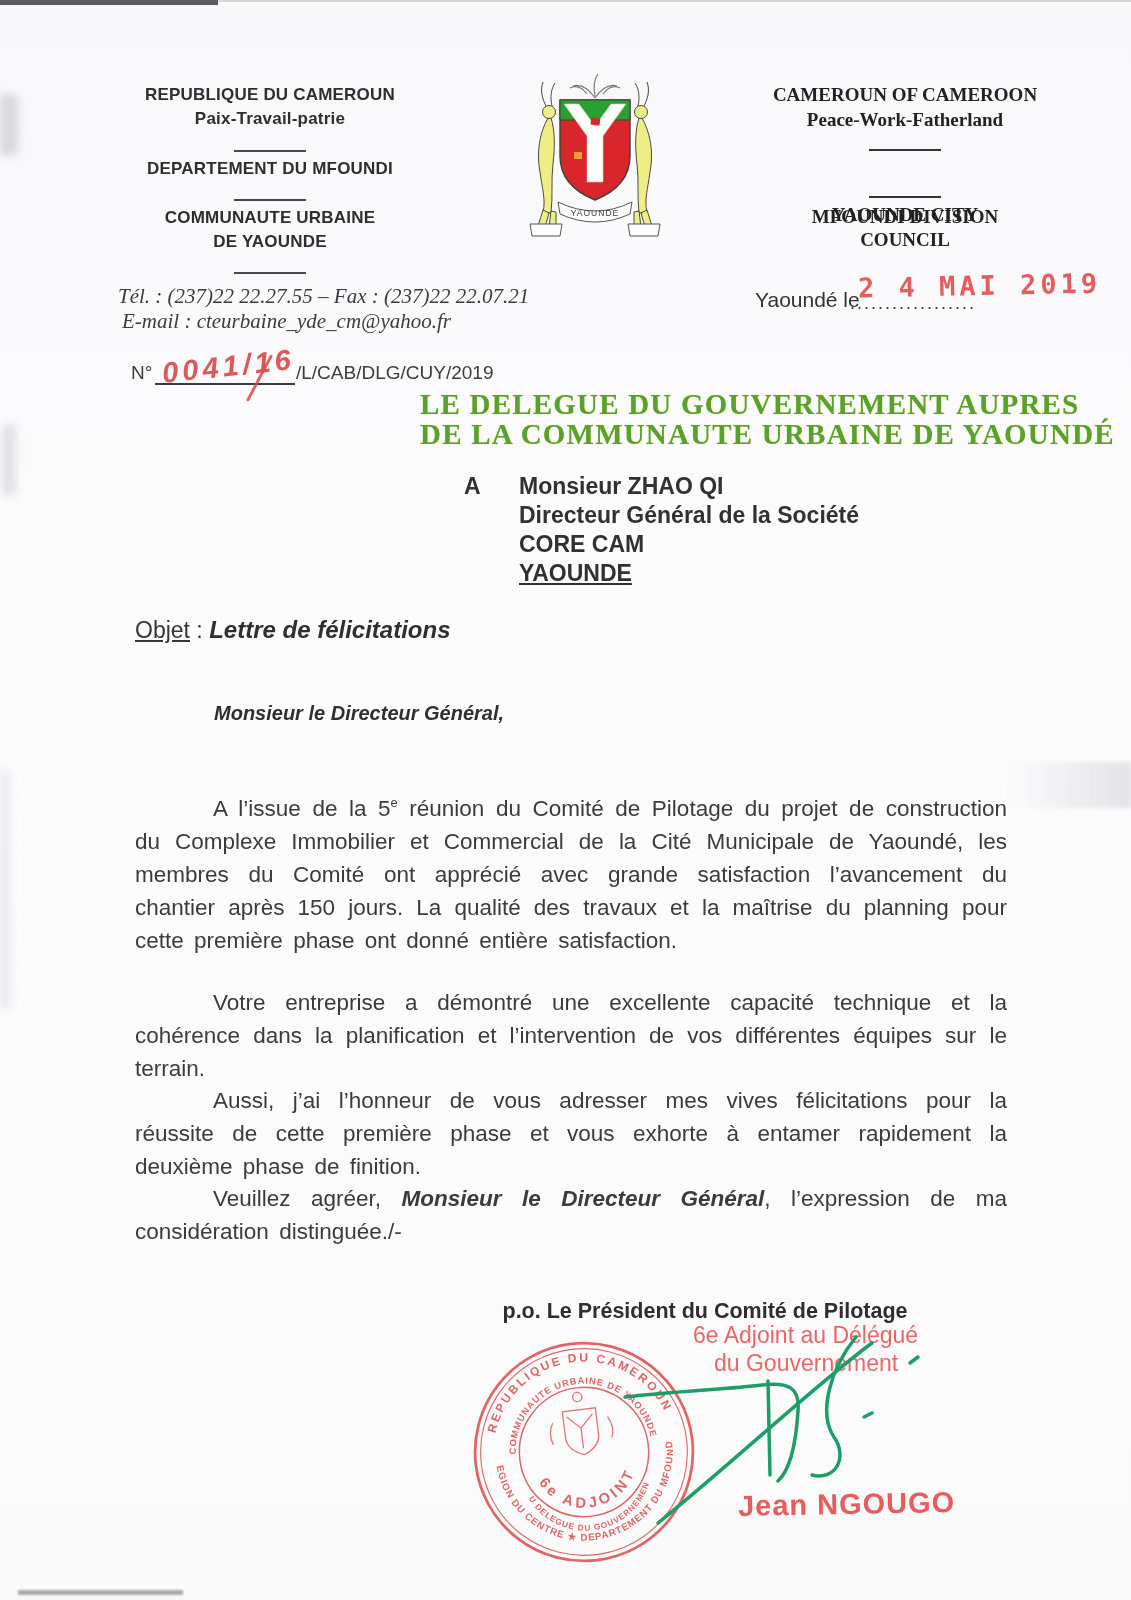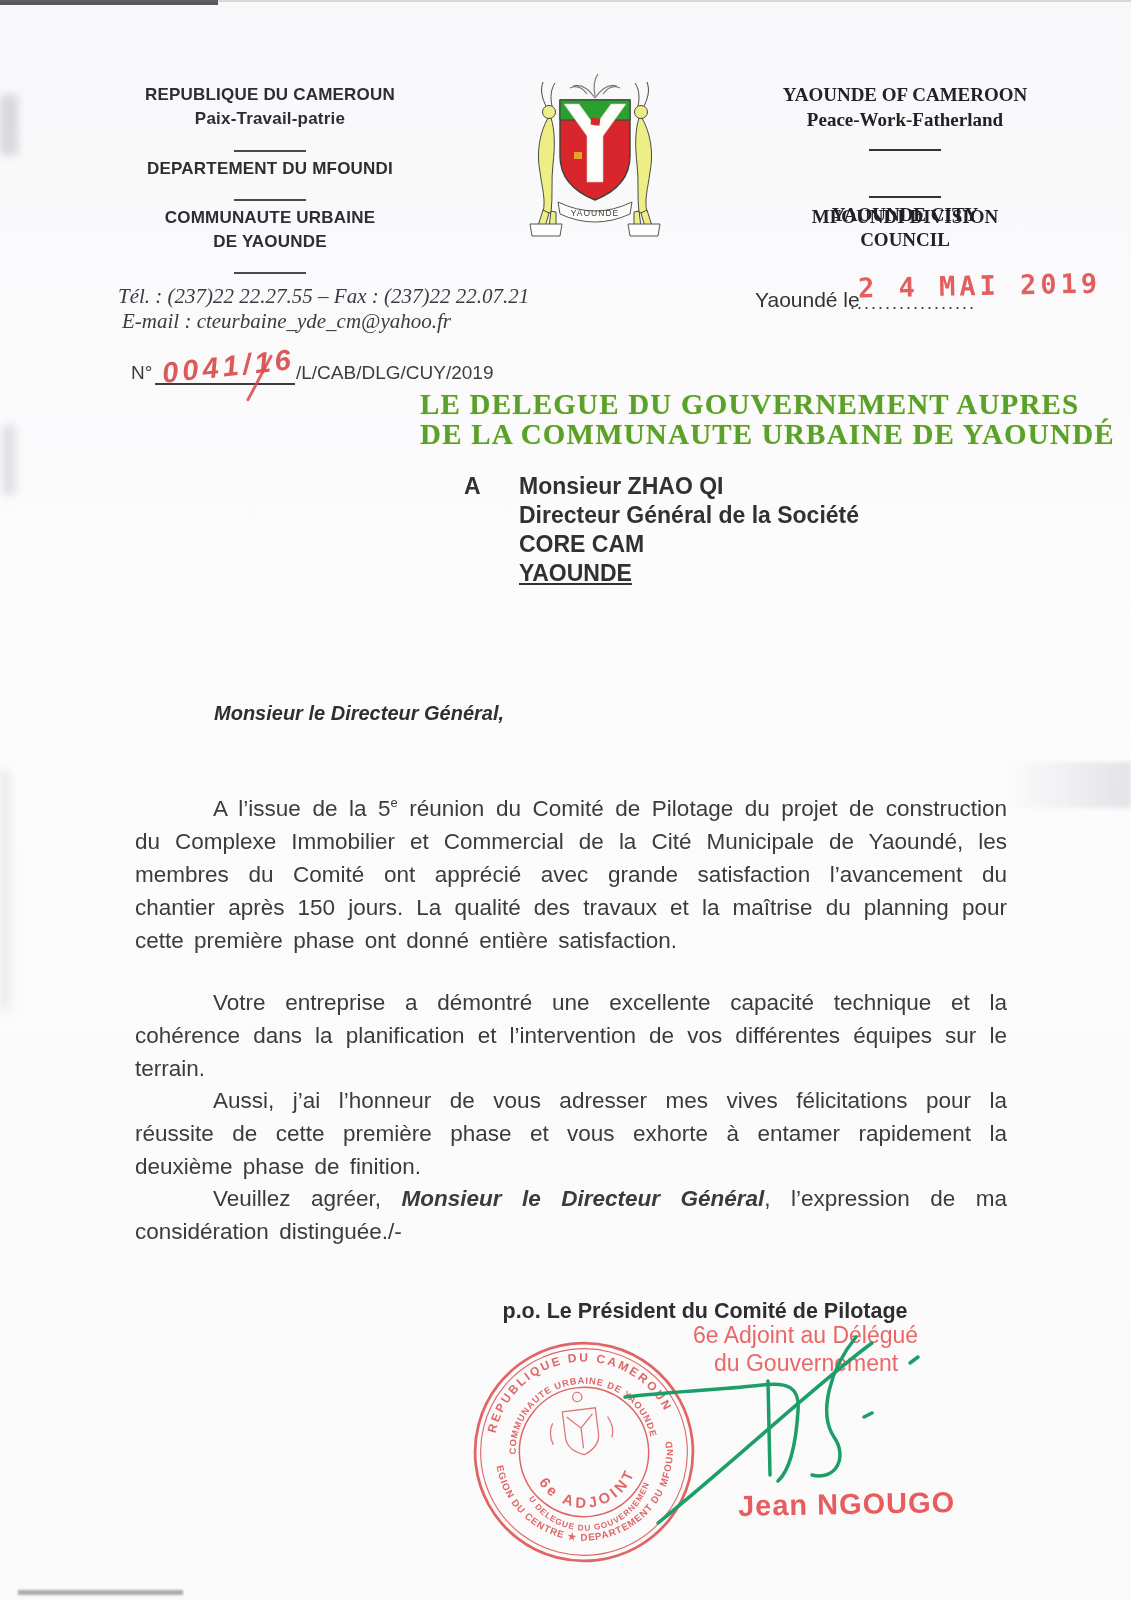--- a/index.html
+++ b/index.html
@@ -104,21 +104,21 @@
         <rect x="90" y="92" width="9" height="7" fill="#d8262c"></rect>
       </g>
 
       <g>
         <path d="M40,142 Q77,160 114,142 L112,154 Q77,170 42,154 Z" fill="#fdfdfb" stroke="#55554f" stroke-width="1"></path>
         <text x="77" y="156" text-anchor="middle" font-size="8.5" font-family="Liberation Sans, sans-serif" fill="#3e3e3a" letter-spacing="1">YAOUNDE</text>
       </g>
     </svg>
   </div>
 
-  <div class="abs ctr hd-right" style="left:745px;top:84px;width:320px;">YAOUNDE OF CAMEROON</div>
+  <div class="abs ctr hd-right" style="left:745px;top:84px;width:320px;">CAMEROUN OF CAMEROON</div>
   <div class="abs ctr hd-right" style="left:745px;top:109px;width:320px;">Peace-Work-Fatherland</div>
   <div class="abs sep" style="left:869px;top:149px;border-color:#333;"></div>
   <div class="abs ctr hd-right" style="left:745px;top:163px;width:320px;margin-top:43px;">MFOUNDI DIVISION</div>
   <div class="abs sep" style="left:869px;top:196px;border-color:#333;"></div>
   <div class="abs ctr hd-right" style="left:745px;top:204px;width:320px;">YAOUNDE CITY</div>
   <div class="abs ctr hd-right" style="left:745px;top:229px;width:320px;">COUNCIL</div>
 
   <div class="abs dateline" style="left:755px;top:288px;">Yaoundé le</div>
   <div class="abs dots" style="left:850px;top:293px;">..................</div>
   <div class="abs datestamp" style="left:858px;top:270px;">2 4 MAI 2019</div>
@@ -131,20 +131,23 @@
 
   <div class="abs ctr green-title" style="left:420px;top:388px;width:500px;">LE DELEGUE DU GOUVERNEMENT AUPRES</div>
   <div class="abs ctr green-title" style="left:420px;top:418px;width:500px;">DE LA COMMUNAUTE URBAINE DE YAOUNDÉ</div>
 
   <div class="abs addr" style="left:464px;top:472px;">A</div>
   <div class="abs addr" style="left:519px;top:472px;">Monsieur ZHAO  QI</div>
   <div class="abs addr" style="left:519px;top:501px;">Directeur Général de la Société</div>
   <div class="abs addr" style="left:519px;top:530px;">CORE CAM</div>
   <div class="abs addr uline" style="left:519px;top:559px;">YAOUNDE</div>
 
+  <div class="abs" style="left:135px;top:616px;">
+    <span class="objet-lbl">Objet</span><span class="objet-sep"> : </span><span class="objet-val bolditalic">Lettre de félicitations</span>
+  </div>
 
   <div class="abs salut" style="left:214px;top:702px;">Monsieur le Directeur Général,</div>
 
   <div class="abs para indent" style="left:135px;top:786px;">
     <span>A l’issue de la 5</span><sup>e</sup><span> réunion du Comité de Pilotage du projet de construction du Complexe Immobilier et Commercial de la Cité Municipale de Yaoundé, les membres du Comité ont apprécié avec grande satisfaction l’avancement du chantier après 150 jours. La qualité des travaux et la maîtrise du planning pour cette première phase ont donné entière satisfaction.</span>
   </div>
   <div class="abs para indent" style="left:135px;top:986px;">Votre entreprise a démontré une excellente capacité technique et la cohérence dans la planification et l’intervention de vos différentes équipes sur le terrain.</div>
   <div class="abs para indent" style="left:135px;top:1084px;">Aussi, j’ai l’honneur de vous adresser mes vives félicitations pour la réussite de cette première phase et vous exhorte à entamer rapidement la deuxième phase de finition.</div>
   <div class="abs para indent" style="left:135px;top:1182px;">
     <span>Veuillez agréer, </span><span class="bolditalic">Monsieur le Directeur Général</span><span>, l’expression de ma considération distinguée./-</span>

